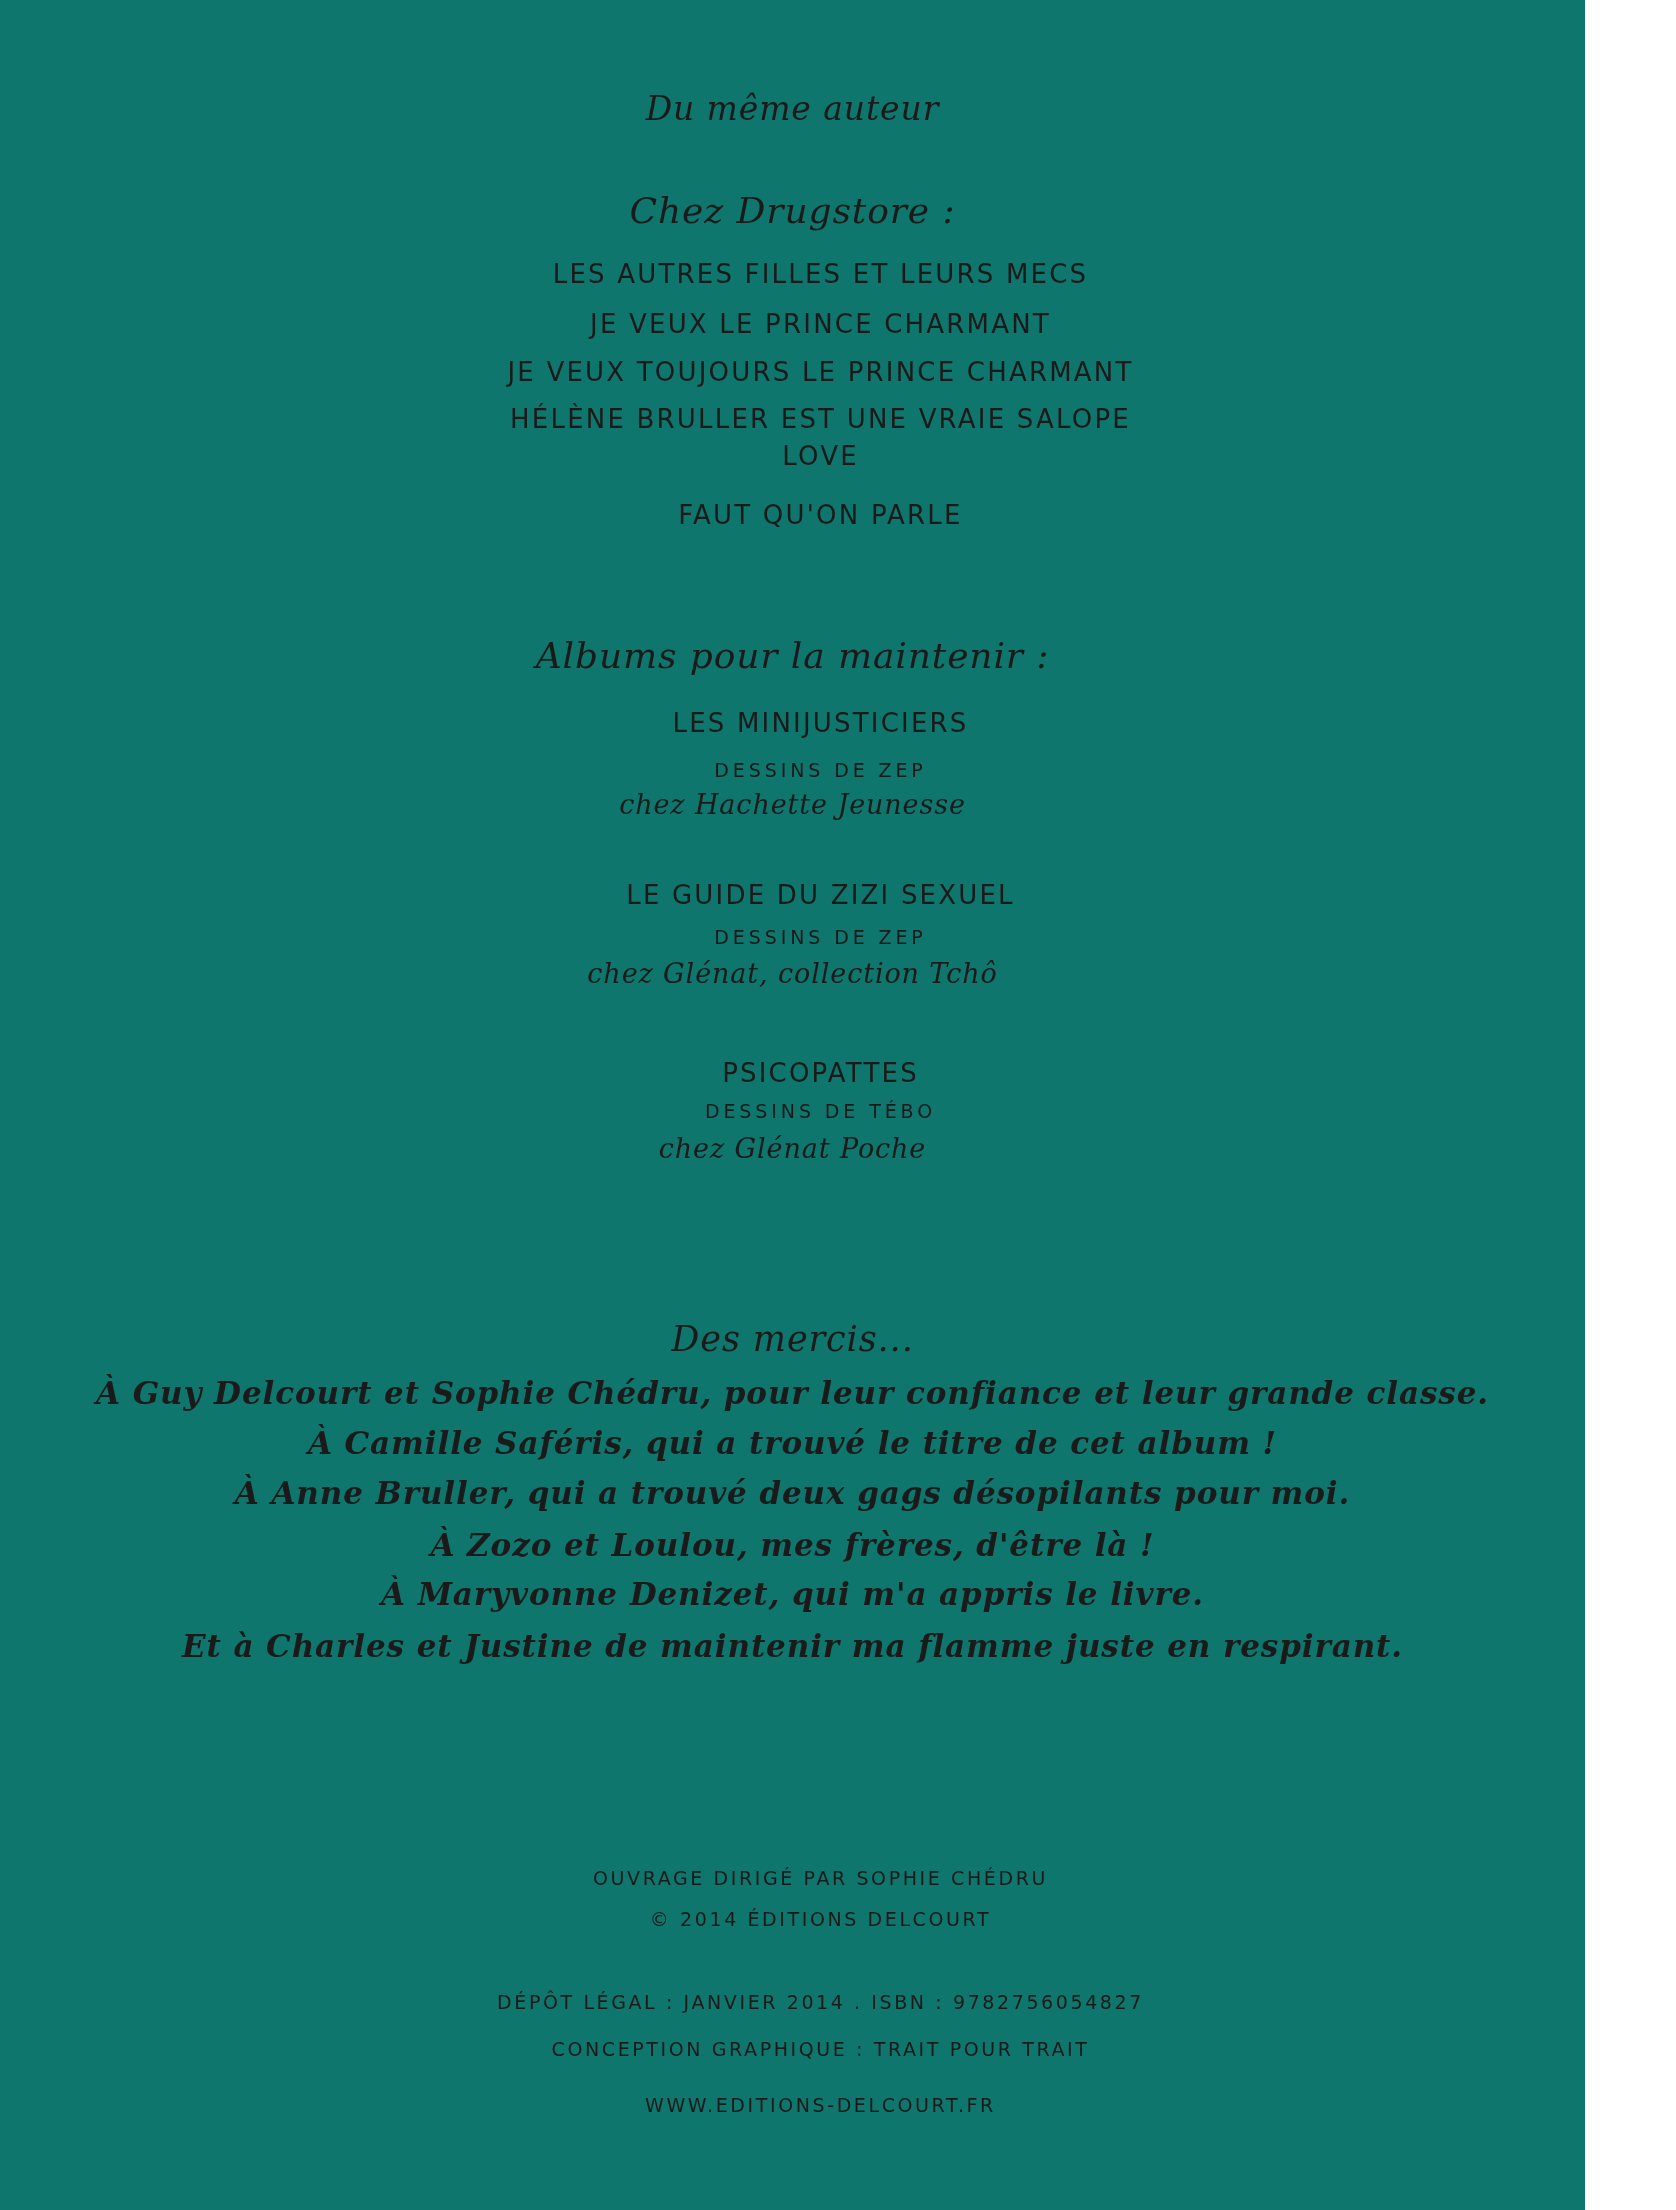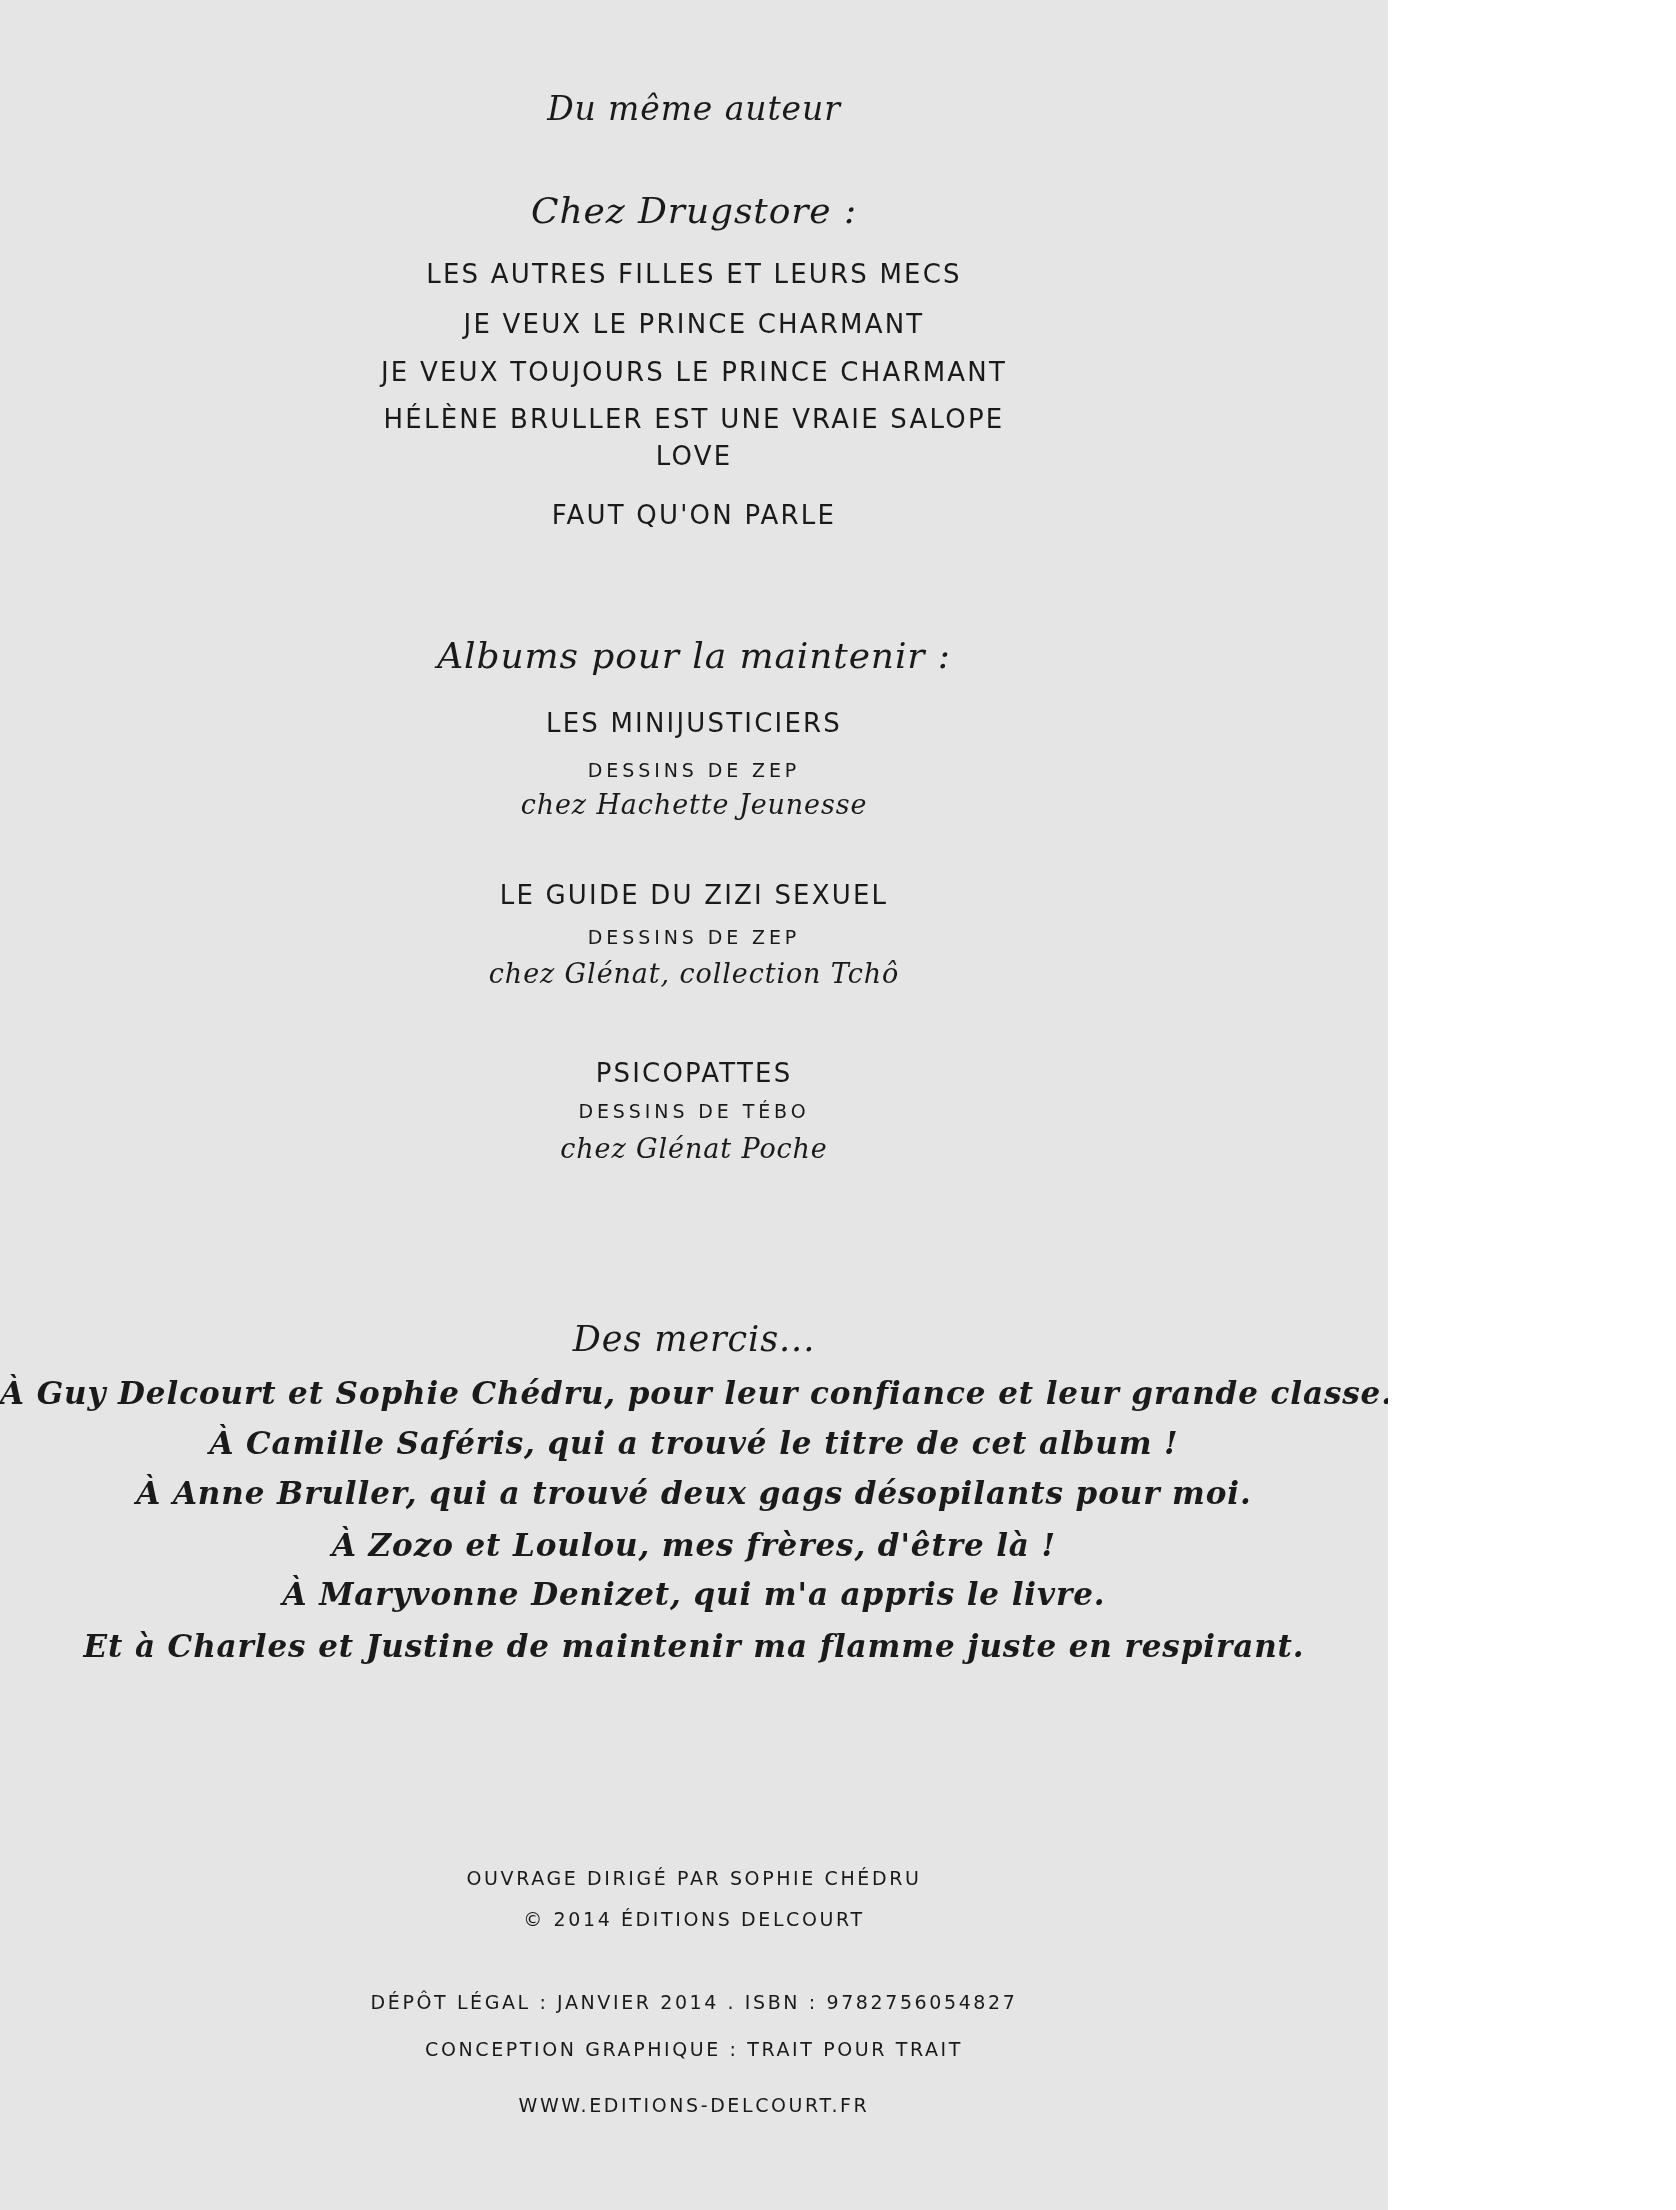--- a/index.html
+++ b/index.html
@@ -1,40 +1,41 @@
 <!DOCTYPE html>
 <html style="font-size:14px"><head>
 <meta charset="utf-8">
 <style>
   html, body { margin: 0; padding: 0; background: #ffffff; }
   .page {
     position: relative;
-    width: 1388px;
+    width: 1585px;
     height: 2211px;
-    background: #e5e5e5;
+    background: #0f766e;
     color: #1a1a1a;
     overflow: hidden;
   }
   .line {
     position: absolute;
     left: 0;
     width: 100%;
     text-align: center;
     white-space: pre;
   }
   
   .script {
     font-family: "DejaVu Serif", serif;
     font-style: italic;
     letter-spacing: 0.9px;
   }
   
   .caps {
     font-family: "DejaVu Sans", "Liberation Sans", sans-serif;
     font-weight: 400;
+    padding-left: 28px;
   }
   .heading-script   { font-size: 33px; }
   .label-script     { font-size: 36px; }
   .title-caps       { font-size: 26px; letter-spacing: 2.2px; }
   .credit-caps      { font-size: 19px; letter-spacing: 3.9px; }
   .publisher-script { font-size: 27px; }
   .ack-heading      { font-size: 35px; }
   .ack-line         { font-size: 31px; font-weight: bold; }
   .imprint-caps     { font-size: 19px; letter-spacing: 2.6px; text-align: center; }
 </style>

